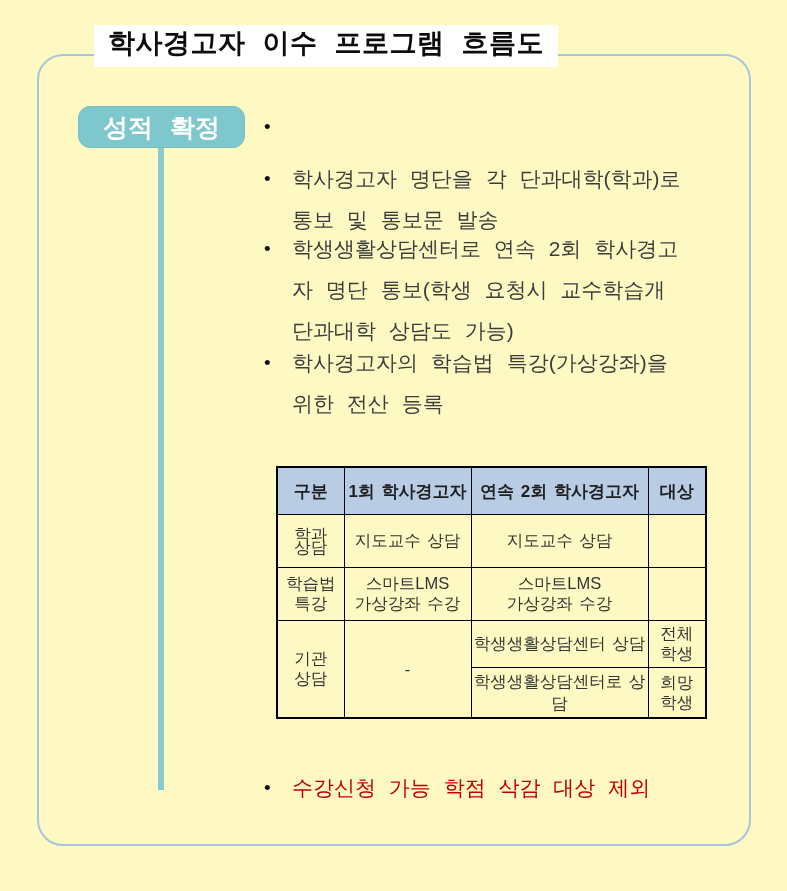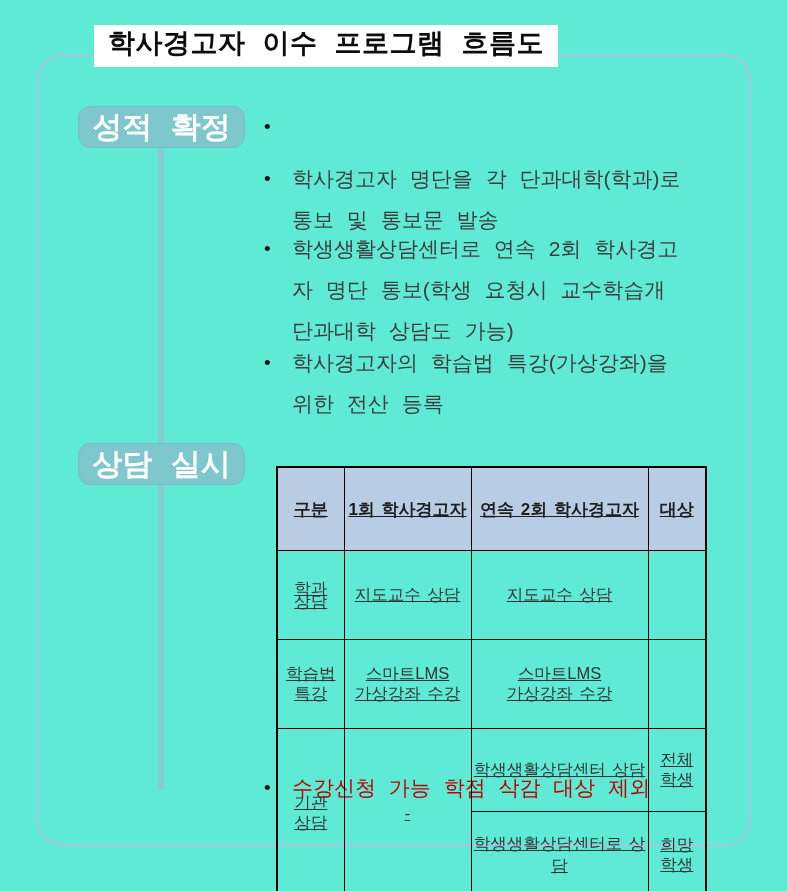--- a/index.html
+++ b/index.html
@@ -5,21 +5,21 @@
   html, body {
     margin: 0;
     padding: 0;
     background: #ffffff;
     font-family: "Liberation Sans", "DejaVu Sans", sans-serif;
   }
   .page {
     position: relative;
     width: 787px;
     height: 891px;
-    background: #5eead4;
+    background: #fef9c3;
     overflow: hidden;
   }
   
   .frame {
     position: absolute;
     left: 37px;
     top: 54px;
     width: 710px;
     height: 788px;
     border: 2px solid #a9c4de;
@@ -59,21 +59,21 @@
     height: 42px;
     background: #7ec7cd;
     border: 1px solid #72bfc6;
     border-radius: 12px;
     box-sizing: border-box;
     display: flex;
     align-items: center;
     justify-content: center;
     color: #ffffff;
     font-weight: bold;
-    font-size: 30px;
+    font-size: 25px;
     word-spacing: 10px;
     z-index: 2;
     white-space: nowrap;
   }
   .stage-1 { top: 106px; }
   .stage-2 { top: 157px; }
   .stage-3 { top: 443px; }
   .stage-4 { top: 768px; }
   
   .bullet {
@@ -109,25 +109,24 @@
     table-layout: fixed;
     font-size: 16.5px;
     color: #333333;
     z-index: 2;
     border: 2.5px solid #000000;
   }
   .consult-table th, .consult-table td {
     border: 1.5px solid #000000;
     text-align: center;
     vertical-align: middle;
-    padding: 19px 2px;
+    padding: 1px 2px;
     word-spacing: 2px;
     white-space: pre-line;
     overflow: hidden;
-    text-decoration: underline;
   }
   .consult-table th {
     background: #b8cce4;
     color: #1f1f1f;
     font-weight: bold;
     font-size: 17px;
     height: 44px;
   }
   .row-1 td { height: 50px; margin-top: 32px; }
   .row-2 td { height: 50px; margin-left: 7px; }
@@ -142,23 +141,20 @@
 <div class="page">
 
   <div class="frame"></div>
 
   <div class="page-title">학사경고자  이수  프로그램  흐름도</div>
 
   <div class="flow-line"></div>
 
   <div class="stage stage-1">
     <span>성적 확정</span>
-  </div>
-  <div class="stage stage-3">
-    <span>상담 실시</span>
   </div>
 
   <div class="bullet bullet-1">
     <span class="dot">•</span>
   </div>
   <div class="bullet bullet-2">
     <span class="dot">•</span>
     <span class="text">학사경고자 명단을 각 단과대학(학과)로
 통보 및 통보문 발송</span>
   </div>

